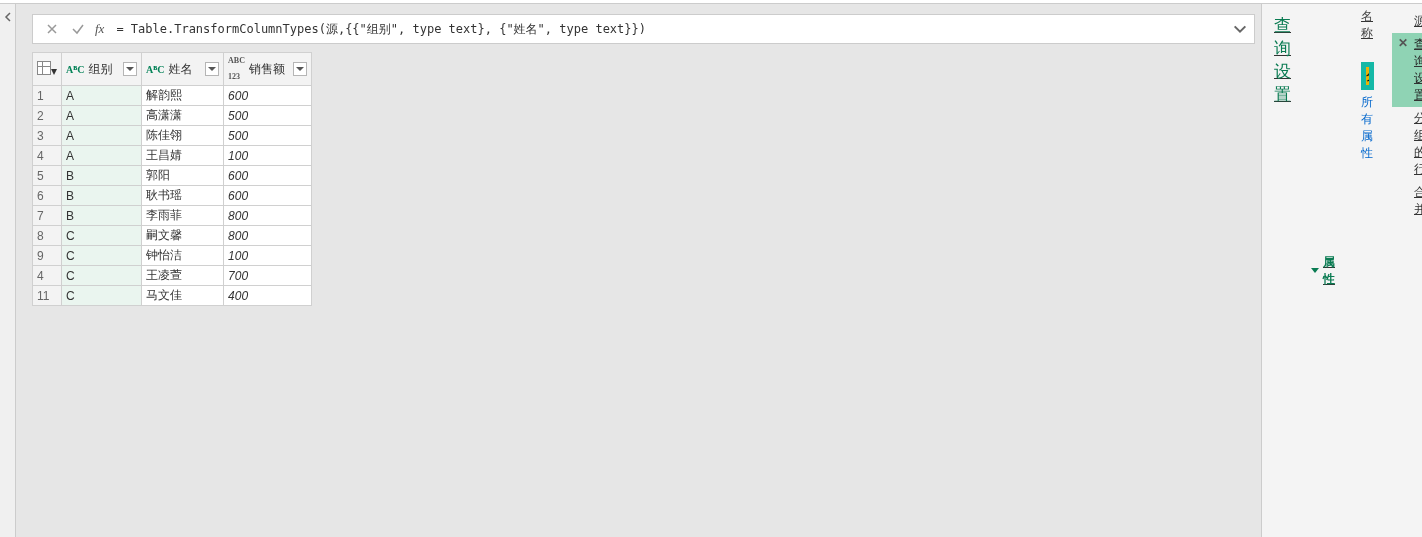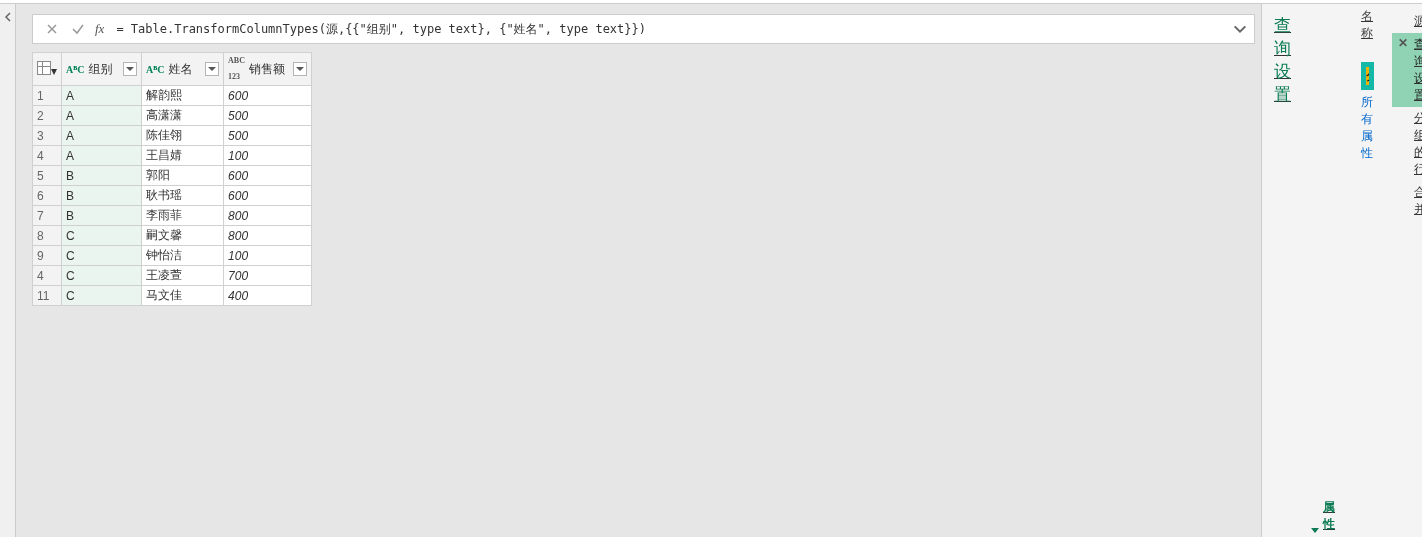--- a/index.html
+++ b/index.html
@@ -160,21 +160,21 @@
     font-size:17px;
     color:#0a7b52;
     padding: 10px 12px 10px 12px;
     background:#f4f4f4;
   }
   .rp-section-hdr {
     font-size:12px;
     color:#0a7b52;
     padding: 4px 8px;
     display:flex;
-    align-items:flex-end;
+    align-items:center;
     gap:4px;
     cursor:pointer;
     font-weight:bold;
   }
   .rp-section-hdr .tri {
     width:0;height:0;
     border-left:4px solid transparent;
     border-right:4px solid transparent;
     border-top:5px solid #0a7b52;
   }

